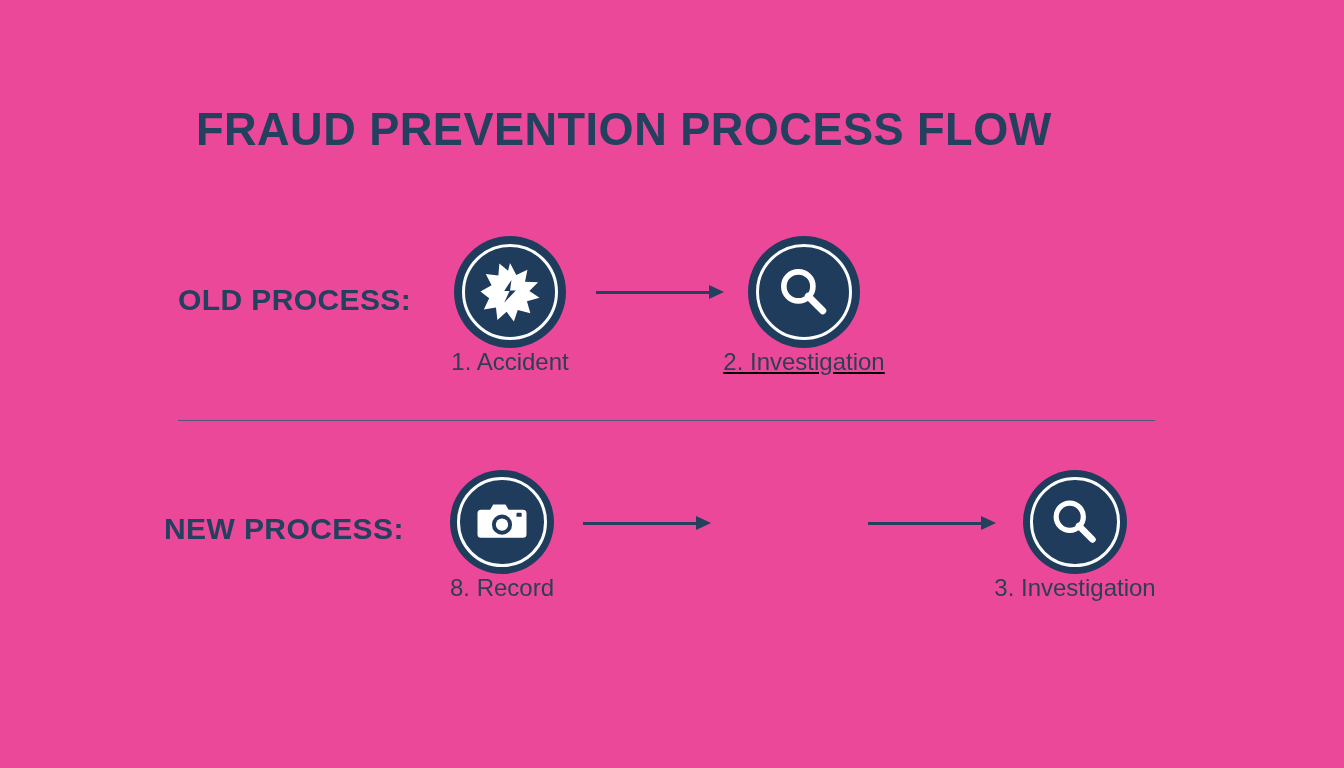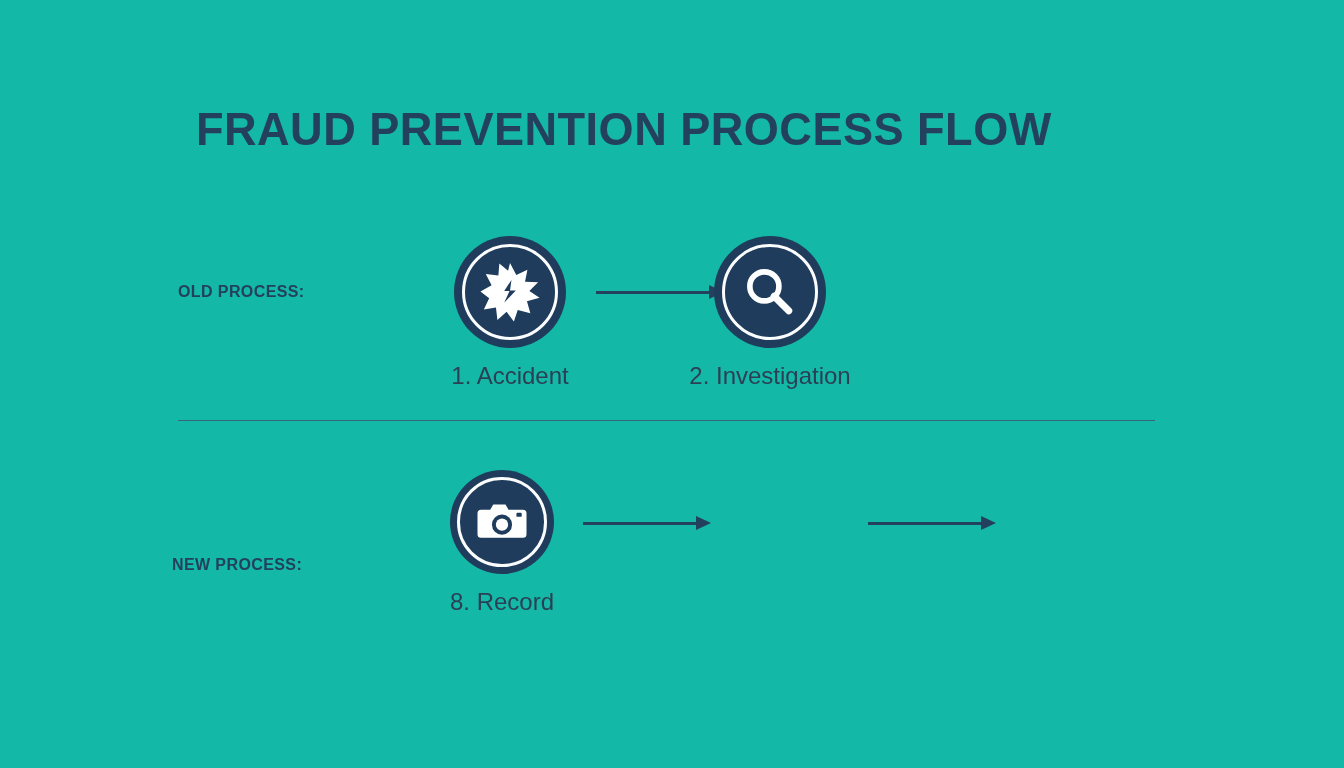--- a/index.html
+++ b/index.html
@@ -11,21 +11,21 @@
     height: 768px;
     background: #fbfcfd;
     font-family: "Liberation Sans", sans-serif;
     overflow: hidden;
   }
 
   #slide {
     position: relative;
     width: 1344px;
     height: 768px;
-    background: #14b8a6;
+    background: #ec4899;
   }
 
   
   #title {
     position: absolute;
     left: 196px;
     top: 104px;
     width: 1000px;
     font-size: 46px;
     font-weight: bold;
@@ -34,28 +34,28 @@
     line-height: 1.1;
     white-space: nowrap;
     font-stretch: condensed;
     transform: scaleX(0.98);
     transform-origin: left top;
   }
 
   
   .row-label {
     position: absolute;
-    font-size: 16px;
+    font-size: 30px;
     font-weight: bold;
     letter-spacing: 0.4px;
     color: #23405e;
     white-space: nowrap;
   }
   #label-old { left: 178px; top: 283px; }
-  #label-new { left: 172px; top: 512px; margin-top: 44px; }
+  #label-new { left: 164px; top: 512px; }
 
   
   #divider {
     position: absolute;
     left: 178px;
     top: 420px;
     width: 977px;
     height: 1px;
     background: #3b5775;
     opacity: 0.85;
@@ -84,21 +84,20 @@
     height: 86%;
     box-sizing: border-box;
   }
   .badge svg {
     position: absolute;
     left: 50%;
     top: 50%;
     transform: translate(-50%, -50%);
   }
   .step-label {
-    margin-top: 14px;
     font-size: 24px;
     color: #2b3f55;
     white-space: nowrap;
     font-weight: normal;
   }
 
   
   .row-top .badge { width: 112px; height: 112px; }
   
   .row-bottom .badge { width: 104px; height: 104px; }
@@ -142,21 +141,21 @@
       </svg>
     </div>
     <div class="step-label">1. Accident</div>
   </div>
 
   <div class="arrow" style="left:596px; top:282px; width:128px;">
     <div class="shaft" style="width:113px;"></div>
     <div class="head" style="left:113px;"></div>
   </div>
 
-  <div class="step row-top" style="left:660px; top:236px; width:220px;">
+  <div class="step row-top" style="left:694px; top:236px; width:220px;text-decoration:underline;">
     <div class="badge">
       <svg width="60" height="60" viewBox="0 0 64 64">
         <circle cx="26" cy="26" r="15.5" fill="none" stroke="#ffffff" stroke-width="6"></circle>
         <line x1="36.5" y1="36.5" x2="52" y2="52" stroke="#ffffff" stroke-width="7.5" stroke-linecap="round"></line>
       </svg>
     </div>
     <div class="step-label">2. Investigation</div>
   </div>
 
   <div id="divider"></div>
@@ -179,14 +178,23 @@
     <div class="shaft" style="width:113px;"></div>
     <div class="head" style="left:113px;"></div>
   </div>
 
 
   <div class="arrow" style="left:868px; top:513px; width:128px;">
     <div class="shaft" style="width:113px;"></div>
     <div class="head" style="left:113px;"></div>
   </div>
 
+  <div class="step row-bottom" style="left:965px; top:470px; width:220px;">
+    <div class="badge">
+      <svg width="56" height="56" viewBox="0 0 64 64">
+        <circle cx="26" cy="26" r="15.5" fill="none" stroke="#ffffff" stroke-width="6"></circle>
+        <line x1="36.5" y1="36.5" x2="52" y2="52" stroke="#ffffff" stroke-width="7.5" stroke-linecap="round"></line>
+      </svg>
+    </div>
+    <div class="step-label">3. Investigation</div>
+  </div>
 
 </div>
 
 </body></html>

